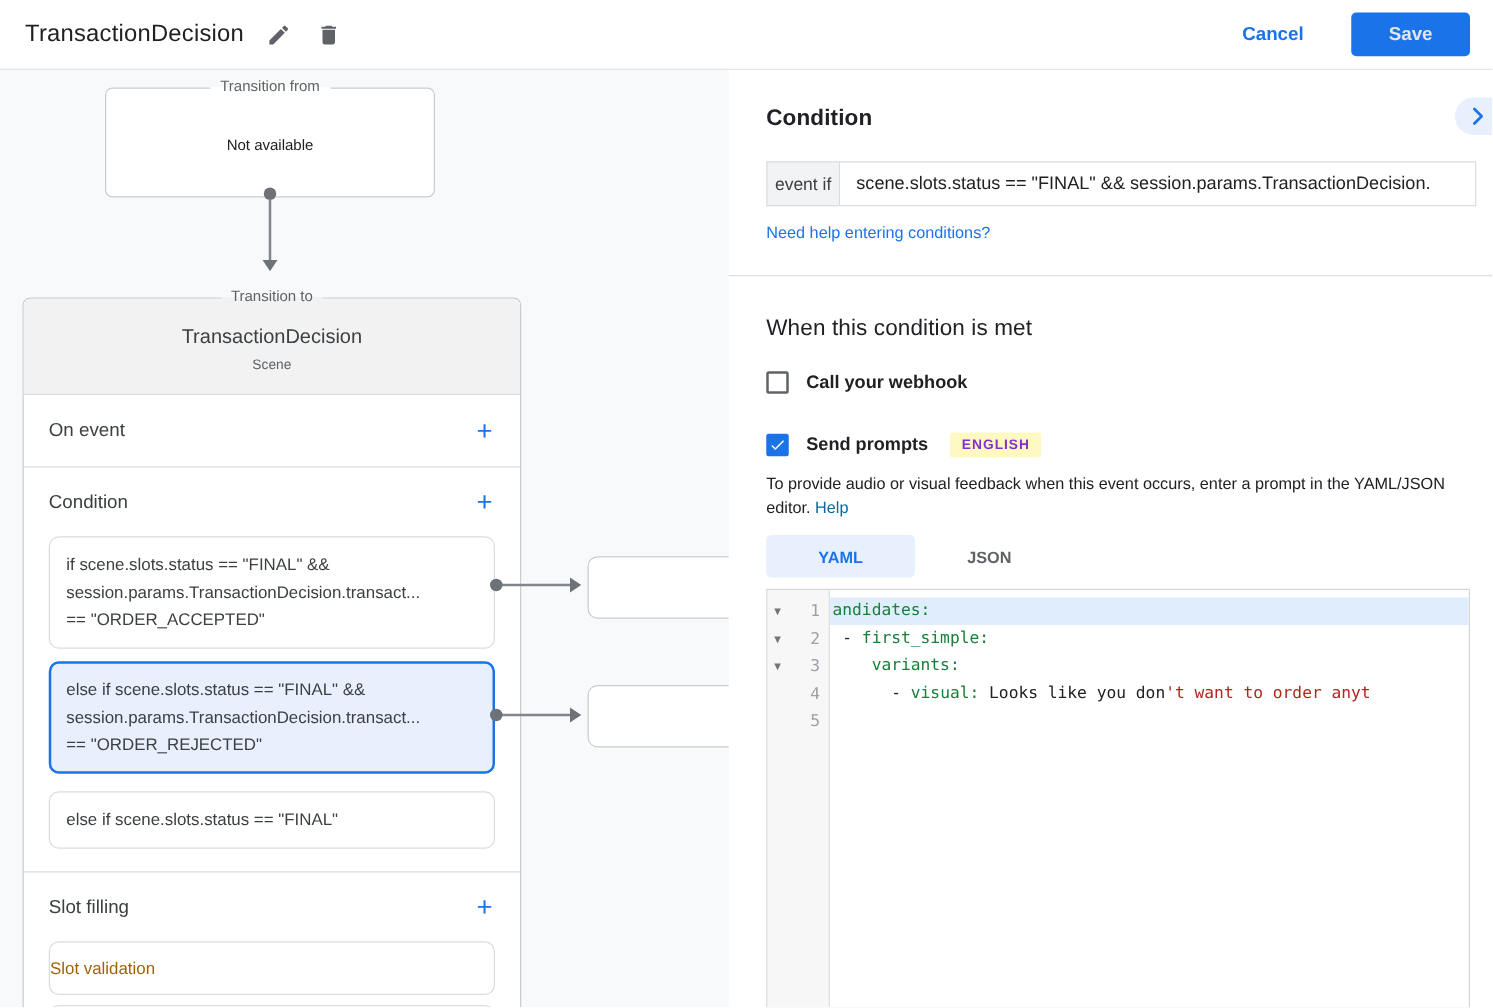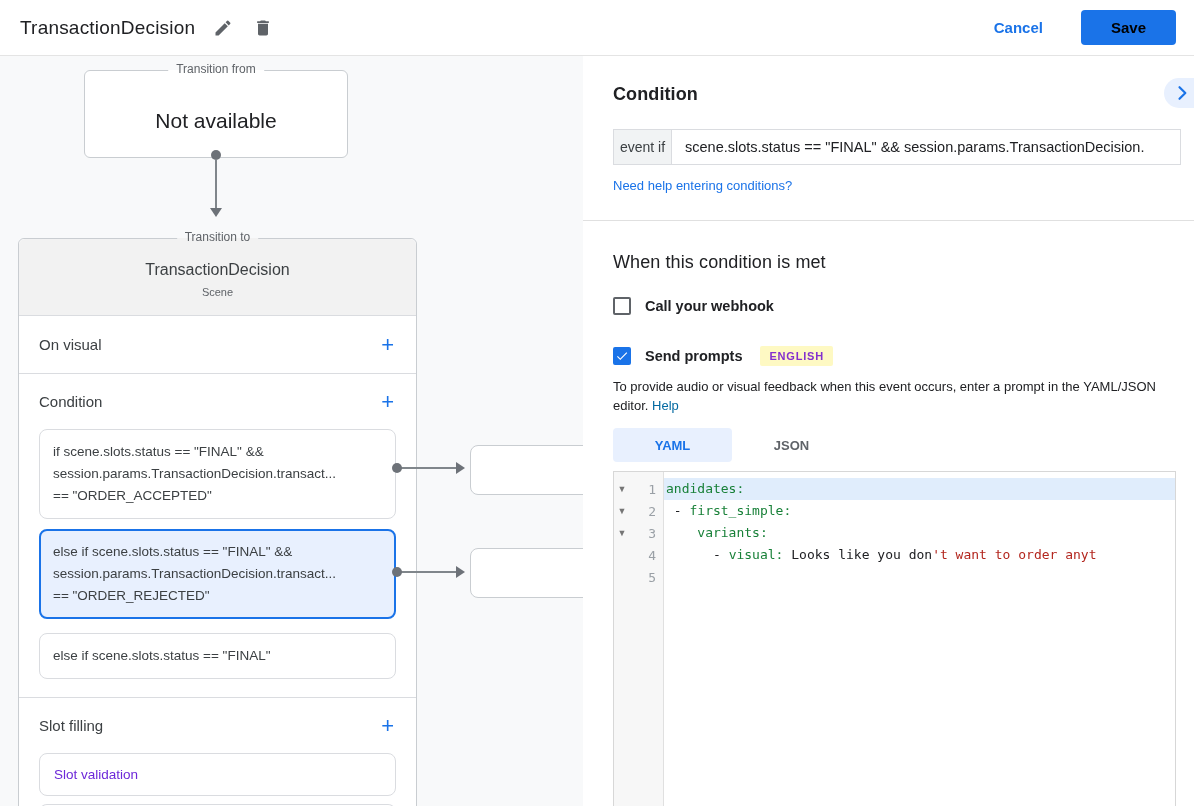--- a/index.html
+++ b/index.html
@@ -9,33 +9,33 @@
 
   
   .topbar { position:absolute; top:0; left:0; width:100%; height:56px; background:#fff;
             border-bottom:1px solid #e4e4e4; display:flex; align-items:center; padding:0 18px 0 20px; z-index:30; }
   .topbar-title { font-size:19px; color:#202124; letter-spacing:.2px; }
   .icon-btn { border:none; background:none; cursor:pointer; display:inline-flex; align-items:center;
               justify-content:center; width:32px; height:32px; }
   .icon-btn svg { fill:#5f6368; }
   .topbar-spacer { flex:1; }
   .cancel-btn { border:none; background:none; color:#1a73e8; font-size:15px; font-weight:bold; cursor:pointer; padding:8px 16px; }
-  .save-btn { border:none; background:#1a73e8; color:#000000; font-size:15px; font-weight:bold; cursor:pointer;
+  .save-btn { border:none; background:#1a73e8; color:#e5e5e5; font-size:15px; font-weight:bold; cursor:pointer;
               border-radius:4px; padding:9px 30px; margin-left:22px; }
 
   
   .canvas { position:absolute; top:56px; left:0; width:583px; height:750px; background:#f8f9fa; overflow:hidden; }
 
   .legend { position:absolute; top:-9px; left:50%; transform:translateX(-50%); font-size:12px;
             color:#5f6368; padding:0 8px; white-space:nowrap; }
 
   .tfrom { position:absolute; left:84px; top:14px; width:264px; height:88px; background:#fff;
            border:1px solid #c9cdd1; border-radius:6px; }
   .tfrom .legend { background:linear-gradient(#f8f9fa 55%,#ffffff 55%); }
-  .tfrom-content { position:absolute; top:38px; width:100%; text-align:center; font-size:21px; color:#202124; }
+  .tfrom-content { position:absolute; top:38px; width:100%; text-align:center; font-size:12px; color:#202124; }
 
   .dot { position:absolute; width:10px; height:10px; border-radius:50%; background:#6d7278; z-index:5; }
   .vline { position:absolute; width:2px; background:#80868b; }
   .hline { position:absolute; height:2px; background:#80868b; }
   .arrow-down { position:absolute; width:0; height:0; border-left:6px solid transparent;
                 border-right:6px solid transparent; border-top:9px solid #6d7278; }
   .arrow-right { position:absolute; width:0; height:0; border-top:6px solid transparent;
                  border-bottom:6px solid transparent; border-left:9px solid #6d7278; }
 
   .tto { position:absolute; left:18px; top:182px; width:399px; height:640px; background:#fff;
@@ -56,21 +56,21 @@
   .slot-header { height:55px; }
   .slot-section { border-top:1px solid #dadce0; }
 
   .cond-card { margin:0 20px 10px 20px; background:#fff; border:1px solid #dadce0; border-radius:8px;
                padding:11px 13px; font-size:13.5px; color:#3c4043; line-height:22px; cursor:pointer; }
   .cond-card.selected { border:2px solid #1a73e8; background:#e8f0fe; padding:10px 12px; margin-bottom:14px; }
   .cond-card .cline { display:block; white-space:nowrap; overflow:hidden; }
   .cond-section-pad { height:8px; }
 
   .slot-card { margin:0 20px 8px 20px; background:#fff; border:1px solid #dadce0; border-radius:8px;
-               padding:13px 14px; font-size:13.5px; color:#6d28d9; cursor:pointer; }
+               padding:13px 0; font-size:13.5px; color:#a16207; cursor:pointer; }
   .slot-card-partial { margin:0 20px; height:10px; background:#fff; border:1px solid #dadce0;
                        border-bottom:none; border-radius:8px 8px 0 0; }
 
   .target-box { position:absolute; background:#fff; border:1px solid #c9cdd1; border-radius:8px;
                 width:130px; height:50px; }
 
   
   .panel { position:absolute; top:56px; left:583px; right:0; bottom:0; background:#fff; }
   .panel-h { position:absolute; left:30px; font-size:18px; color:#202124; letter-spacing:.1px; }
   .chevron-btn { position:absolute; right:0; top:22px; width:30px; height:30px; background:#e8f0fe;
@@ -157,21 +157,21 @@
 
     <div class="tto">
       <span class="legend">Transition to</span>
 
       <div class="tto-header">
         <div class="tto-title">TransactionDecision</div>
         <div class="tto-subtitle">Scene</div>
       </div>
 
       <div class="row-section on-enter">
-        <span class="section-label">On visual</span>
+        <span class="section-label">On event</span>
         <button class="add-btn">+</button>
       </div>
 
       <div class="row-section cond-header">
         <span class="section-label">Condition</span>
         <button class="add-btn">+</button>
       </div>
 
       <div class="cond-card">
         <span class="cline">if scene.slots.status == "FINAL" &amp;&amp;</span>

